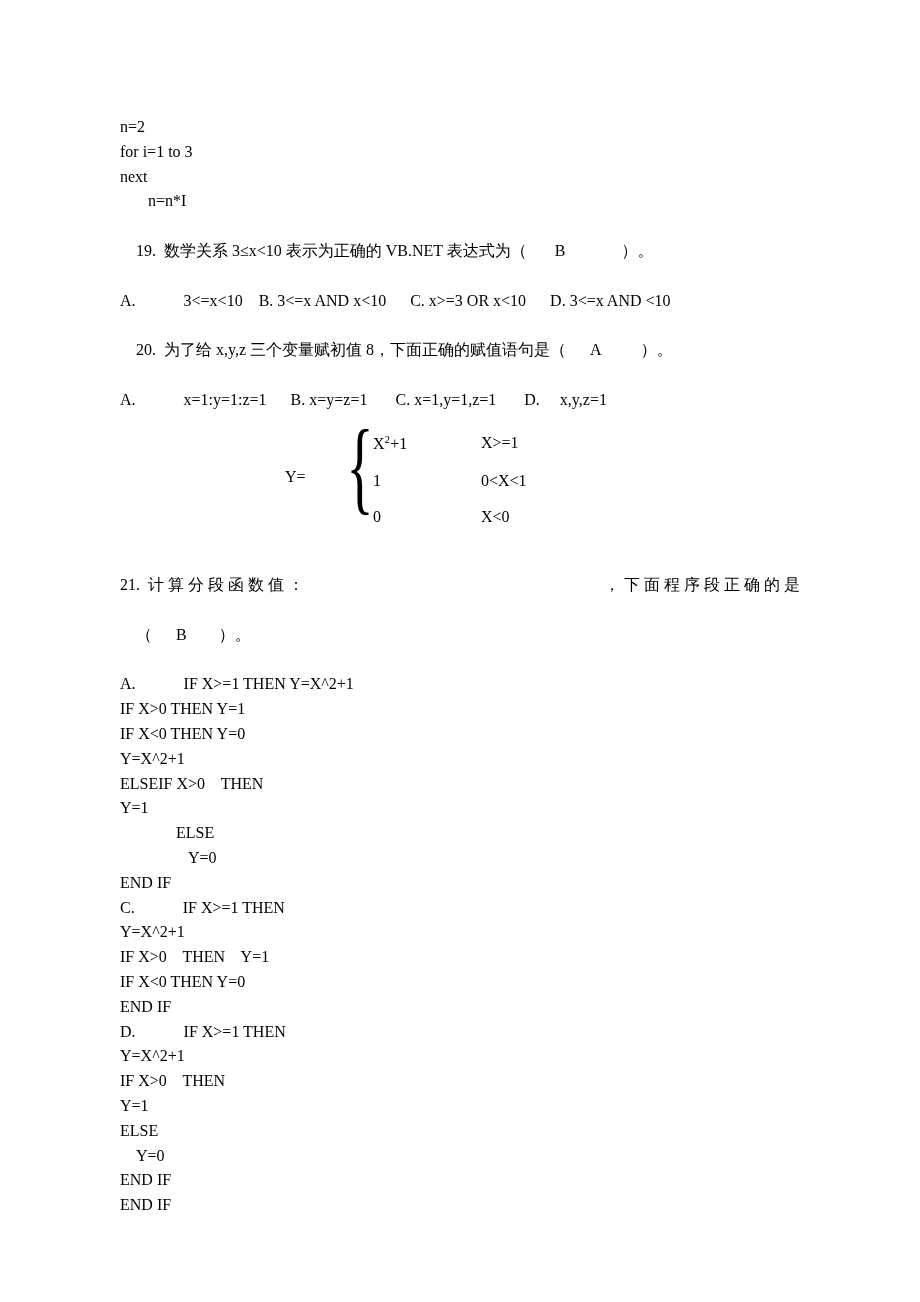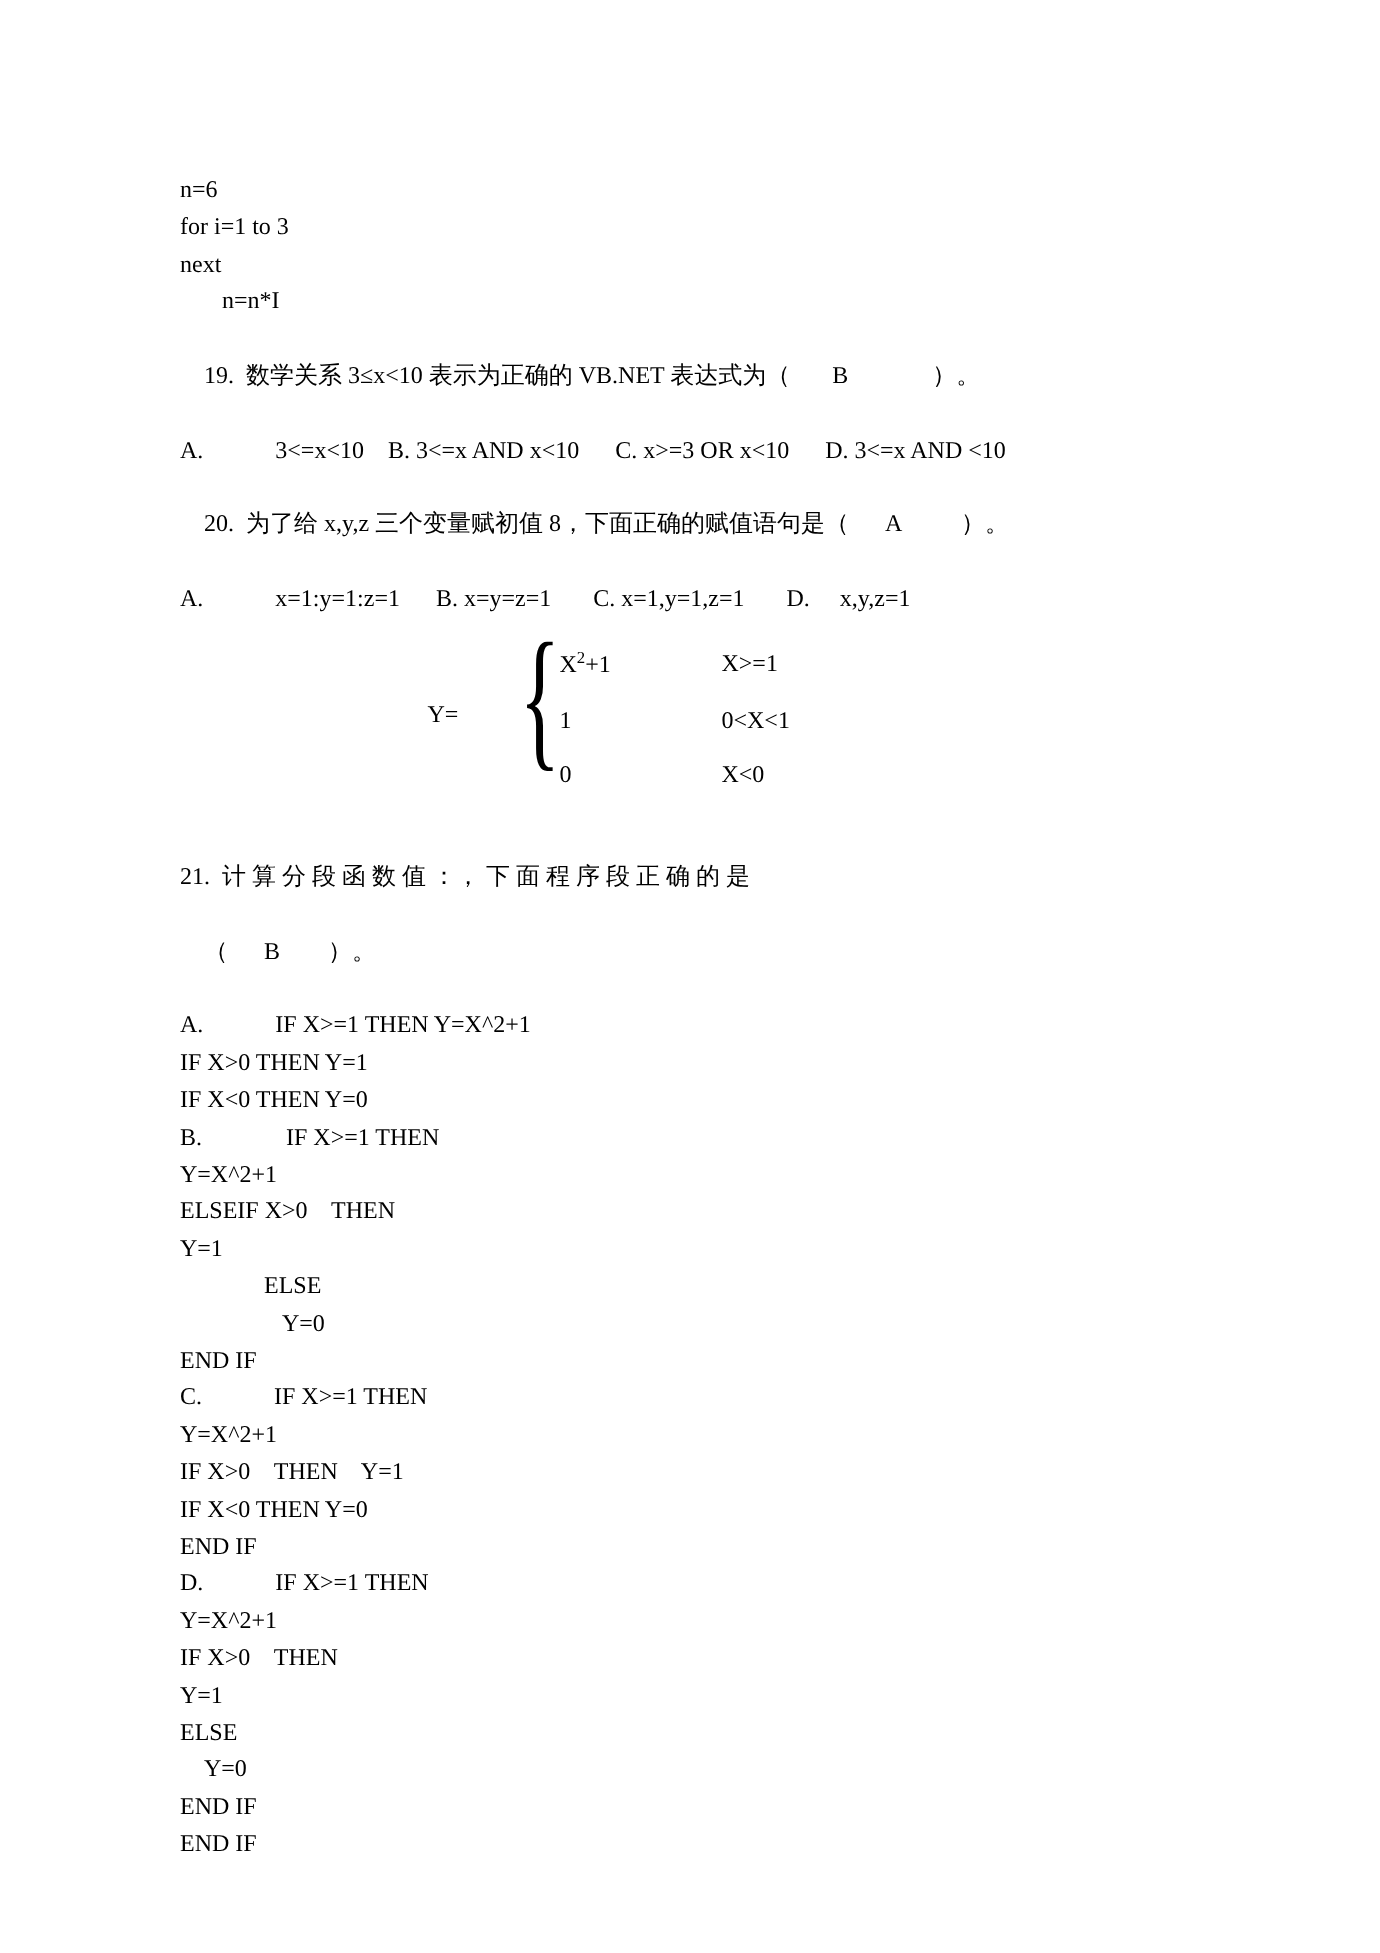--- a/index.html
+++ b/index.html
@@ -56,21 +56,21 @@
   }
   sup {
     font-size: 0.7em;
   }
 </style>
 </head>
 <body>
 
 <div class="page">
 
-  <div class="line">n=6</div>
+  <div class="line">n=2</div>
   <div class="line">for i=1 to 3</div>
   <div class="line">next</div>
   <div class="line indent1">n=n*I</div>
 
   <div class="line">
     <span>19.  数学关系 3≤x&lt;10 表示为正确的 VB.NET 表达式为（</span><span>       </span><span>B</span><span>              </span><span>）。</span>
   </div>
   <div class="line">A.            3&lt;=x&lt;10    B. 3&lt;=x AND x&lt;10      C. x&gt;=3 OR x&lt;10      D. 3&lt;=x AND &lt;10</div>
 
   <div class="line">
@@ -90,31 +90,30 @@
         <span>1</span>
         <span>0&lt;X&lt;1</span>
       </div>
       <div class="pw-row">
         <span>0</span>
         <span>X&lt;0</span>
       </div>
     </div>
   </div>
 
-  <div class="line" style="display:flex;margin-top:37px;">
+  <div class="line" style="display:flex;justify-content:space-between;margin-top:37px;">
     <span>21.  计 算 分 段 函 数 值 ：</span>
     <span>， 下 面 程 序 段 正 确 的 是</span>
   </div>
   <div class="line">
     <span>（</span><span>      </span><span>B</span><span>        </span><span>）。</span>
   </div>
   <div class="line">A.            IF X&gt;=1 THEN Y=X^2+1</div>
   <div class="line">IF X&gt;0 THEN Y=1</div>
   <div class="line">IF X&lt;0 THEN Y=0</div>
-  <div class="line">B.              IF X&gt;=1 THEN</div>
   <div class="line">Y=X^2+1</div>
   <div class="line">ELSEIF X&gt;0    THEN</div>
   <div class="line">Y=1</div>
   <div class="line">              ELSE</div>
   <div class="line">                 Y=0</div>
   <div class="line">END IF</div>
   <div class="line">C.            IF X&gt;=1 THEN</div>
   <div class="line">Y=X^2+1</div>
   <div class="line">IF X&gt;0    THEN    Y=1</div>
   <div class="line">IF X&lt;0 THEN Y=0</div>

